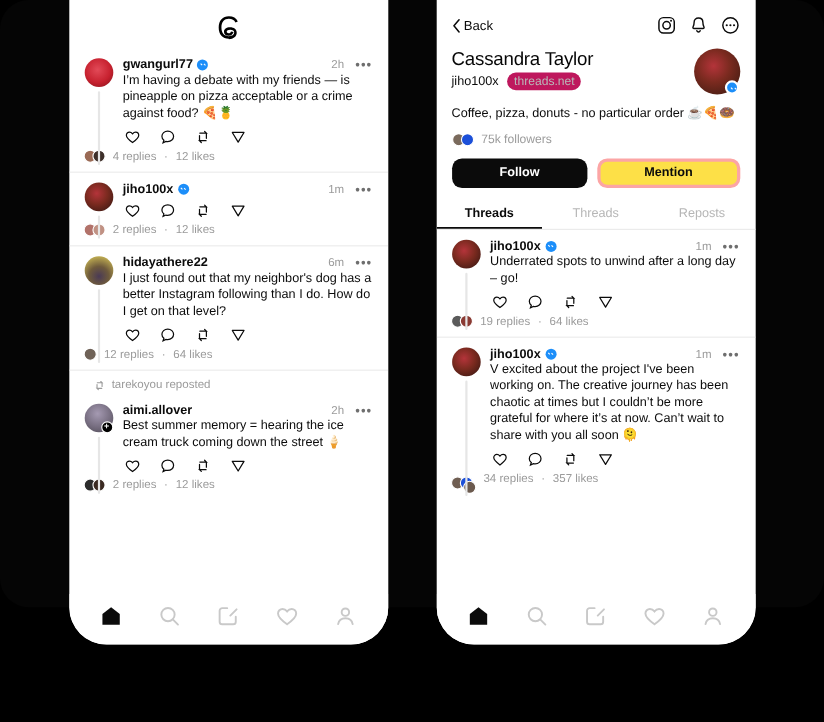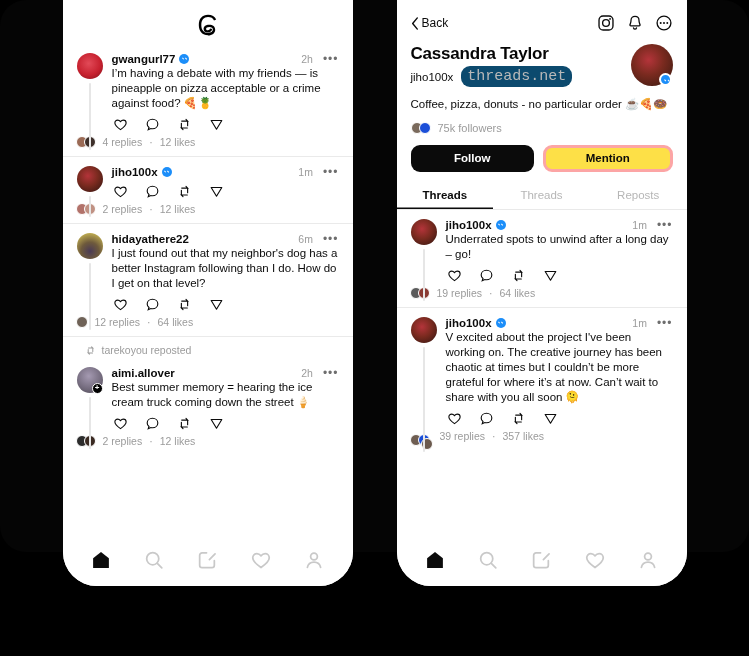--- a/index.html
+++ b/index.html
@@ -145,26 +145,26 @@
     text-align: center; font-weight: bold;
   }
 
   
   .profhead { padding: 2px 14px 0 14px; }
   .navrow { display: flex; align-items: center; height: 30px; }
   .backbtn { display: flex; align-items: center; gap: 3px; font-size: 12px; color: #0b0b0b; }
   .navicons { margin-left: auto; display: flex; align-items: center; gap: 11px; }
 
   .nametop { display: flex; align-items: flex-start; margin-top: 6px; }
-  .fullname { font-size: 17px; font-weight: bold; color: #060606; letter-spacing: -0.2px; }
+  .fullname { font-size: 17px; font-weight: normal; color: #060606; letter-spacing: -0.2px; }
   .handlerow { display: flex; align-items: center; gap: 8px; margin-top: 2px; }
   .handle { font-size: 11.5px; color: #0b0b0b; }
   .pill {
-    font-size: 15px; color: #b9b9b9; background: #0c4a6e;
-    border-radius: 9px; padding: 2px 6px; font-family: Liberation Mono, monospace;
+    font-size: 11px; color: #b9b9b9; background: #be185d;
+    border-radius: 9px; padding: 2px 6px;
   }
   .bigav {
     margin-left: auto; width: 42px; height: 42px; border-radius: 50%;
     position: relative; overflow: visible;
     background: radial-gradient(circle at 42% 38%, #b4343a 0%, #7a2a1f 42%, #34190f 100%);
   }
   .bigav .vbadge {
     position: absolute; right: 1px; bottom: 0px;
     width: 13px; height: 13px; border-radius: 50%;
     background: #1c8ef9; border: 2px solid #fff;
@@ -590,21 +590,21 @@
               <svg class="act" viewBox="0 0 24 24">
                   <path d="M3.5 5.5h17L12 19.5z" fill="none" stroke="#0b0b0b" stroke-width="1.8" stroke-linejoin="round"></path>
                 </svg>
             </div>
             <div class="footrow">
               <div class="minifaces">
                 <span style="background:#6f5e52"></span>
                 <span style="background:#1b4fd8"></span>
                 <span style="background:#6b5a4e;margin-left:-9px;margin-top:8px"></span>
               </div>
-              <span class="stats">39 replies</span>
+              <span class="stats">34 replies</span>
               <span class="stats">·</span>
               <span class="stats">357 likes</span>
             </div>
           </div>
         </div>
       </div>
 
     </div>
 
     <div class="tabbar">

